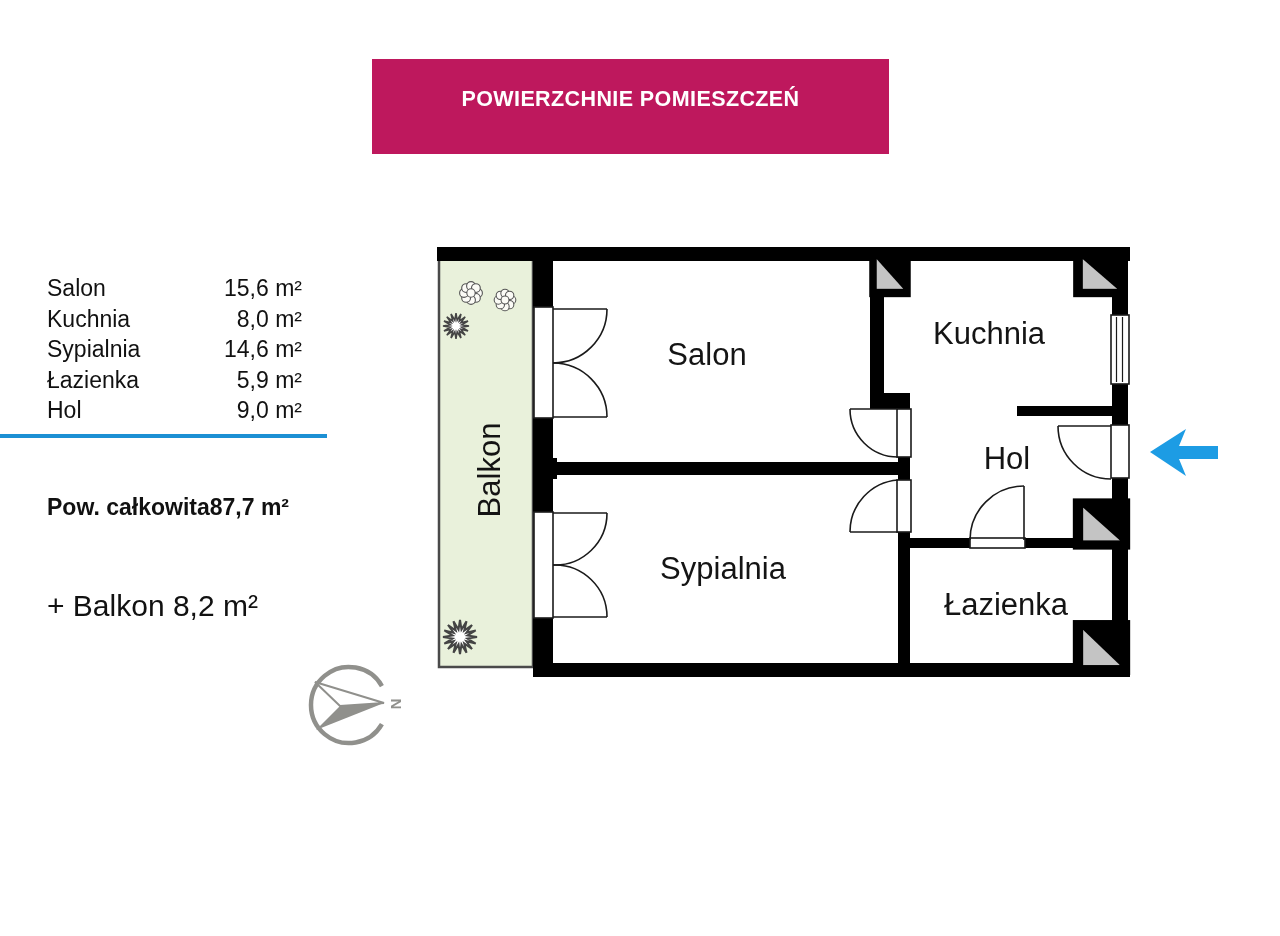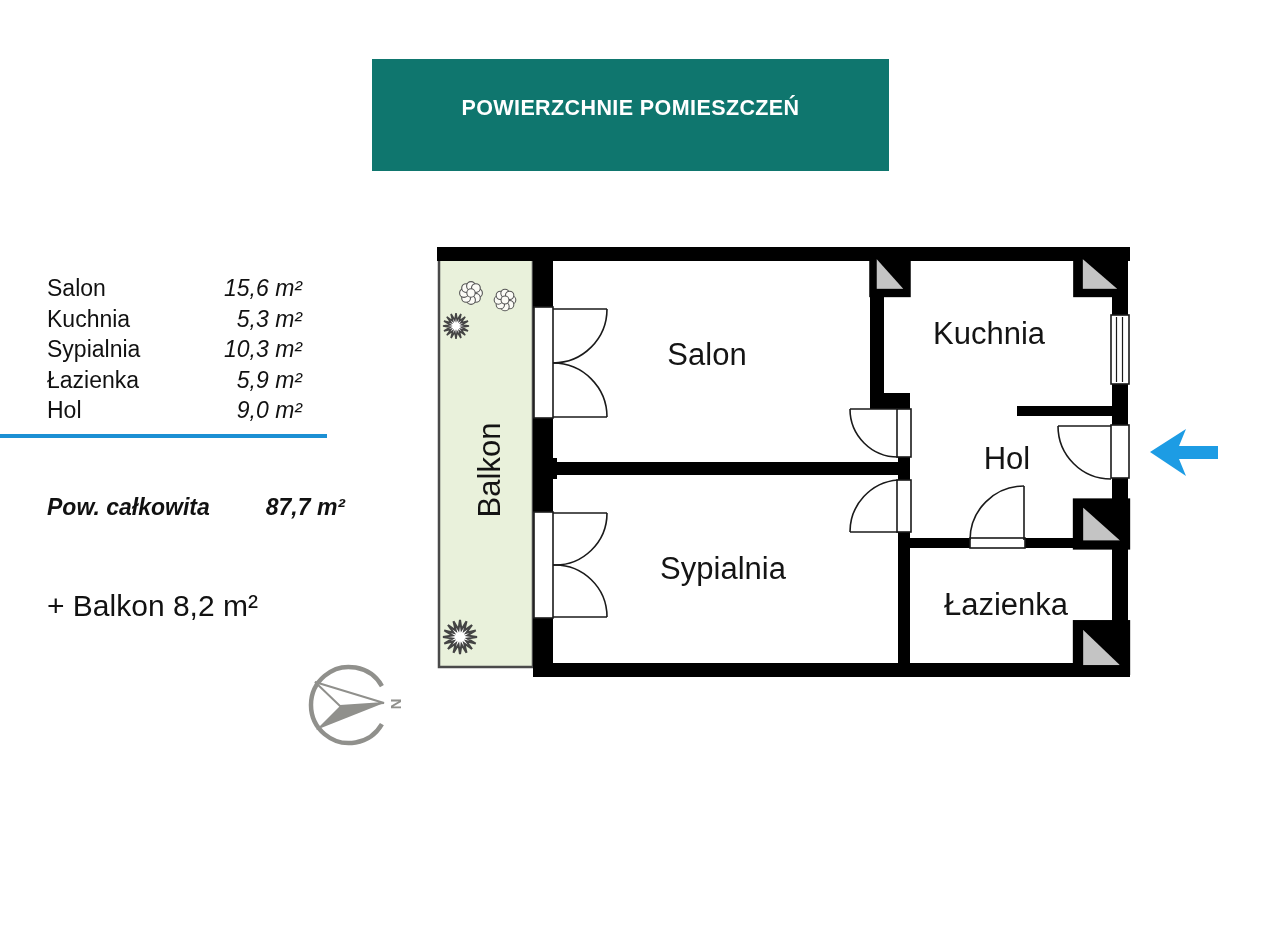--- a/index.html
+++ b/index.html
@@ -4,42 +4,42 @@
 <style>
   html,body{margin:0;padding:0;background:#ffffff;}
   body{
     position:relative;
     width:1280px;height:936px;
     font-family:"Liberation Sans","DejaVu Sans",sans-serif;
     color:#111;
     overflow:hidden;
   }
   .title-box{
-    position:absolute;left:372px;top:59px;width:517px;height:112px;
-    background:#0f766e;
+    position:absolute;left:372px;top:59px;width:517px;height:95px;
+    background:#be185d;
     display:flex;align-items:center;justify-content:center;
   }
   .title-box .title-text{
     color:#ffffff;font-weight:bold;font-size:21.5px;letter-spacing:.4px;
     transform:translateY(-7px);
     white-space:nowrap;
   }
   .legend{
     position:absolute;left:47px;top:273px;width:255px;
     font-size:23px;line-height:30.5px;
   }
   .legend-row{display:flex;justify-content:space-between;}
-  .legend-row .val{text-align:center;font-style:italic;}
+  .legend-row .val{text-align:center;}
   .divider{
     position:absolute;left:0;top:434px;width:327px;height:4px;background:#1c90d4;
   }
   .total-row{
     position:absolute;left:47px;top:494px;width:298px;
-    display:flex;justify-content:space-between;
-    font-size:23px;font-weight:bold;font-style:italic;
+    display:flex;
+    font-size:23px;font-weight:bold;
   }
   .balcony-note{
     position:absolute;left:47px;top:589px;font-size:30px;
   }
   svg text{font-family:"Liberation Sans","DejaVu Sans",sans-serif;}
   .room-label{font-size:31px;fill:#141414;}
   .plan-svg{position:absolute;left:0;top:0;}
 </style>
 </head>
 <body>
@@ -48,25 +48,25 @@
   <div class="title-text">POWIERZCHNIE POMIESZCZEŃ</div>
 </div>
 
 <div class="legend">
   <div class="legend-row">
     <span class="lbl">Salon</span>
     <span class="val">15,6 m²</span>
   </div>
   <div class="legend-row">
     <span class="lbl">Kuchnia</span>
-    <span class="val">5,3 m²</span>
+    <span class="val">8,0 m²</span>
   </div>
   <div class="legend-row">
     <span class="lbl">Sypialnia</span>
-    <span class="val">10,3 m²</span>
+    <span class="val">14,6 m²</span>
   </div>
   <div class="legend-row">
     <span class="lbl">Łazienka</span>
     <span class="val">5,9 m²</span>
   </div>
   <div class="legend-row">
     <span class="lbl">Hol</span>
     <span class="val">9,0 m²</span>
   </div>
 </div>

